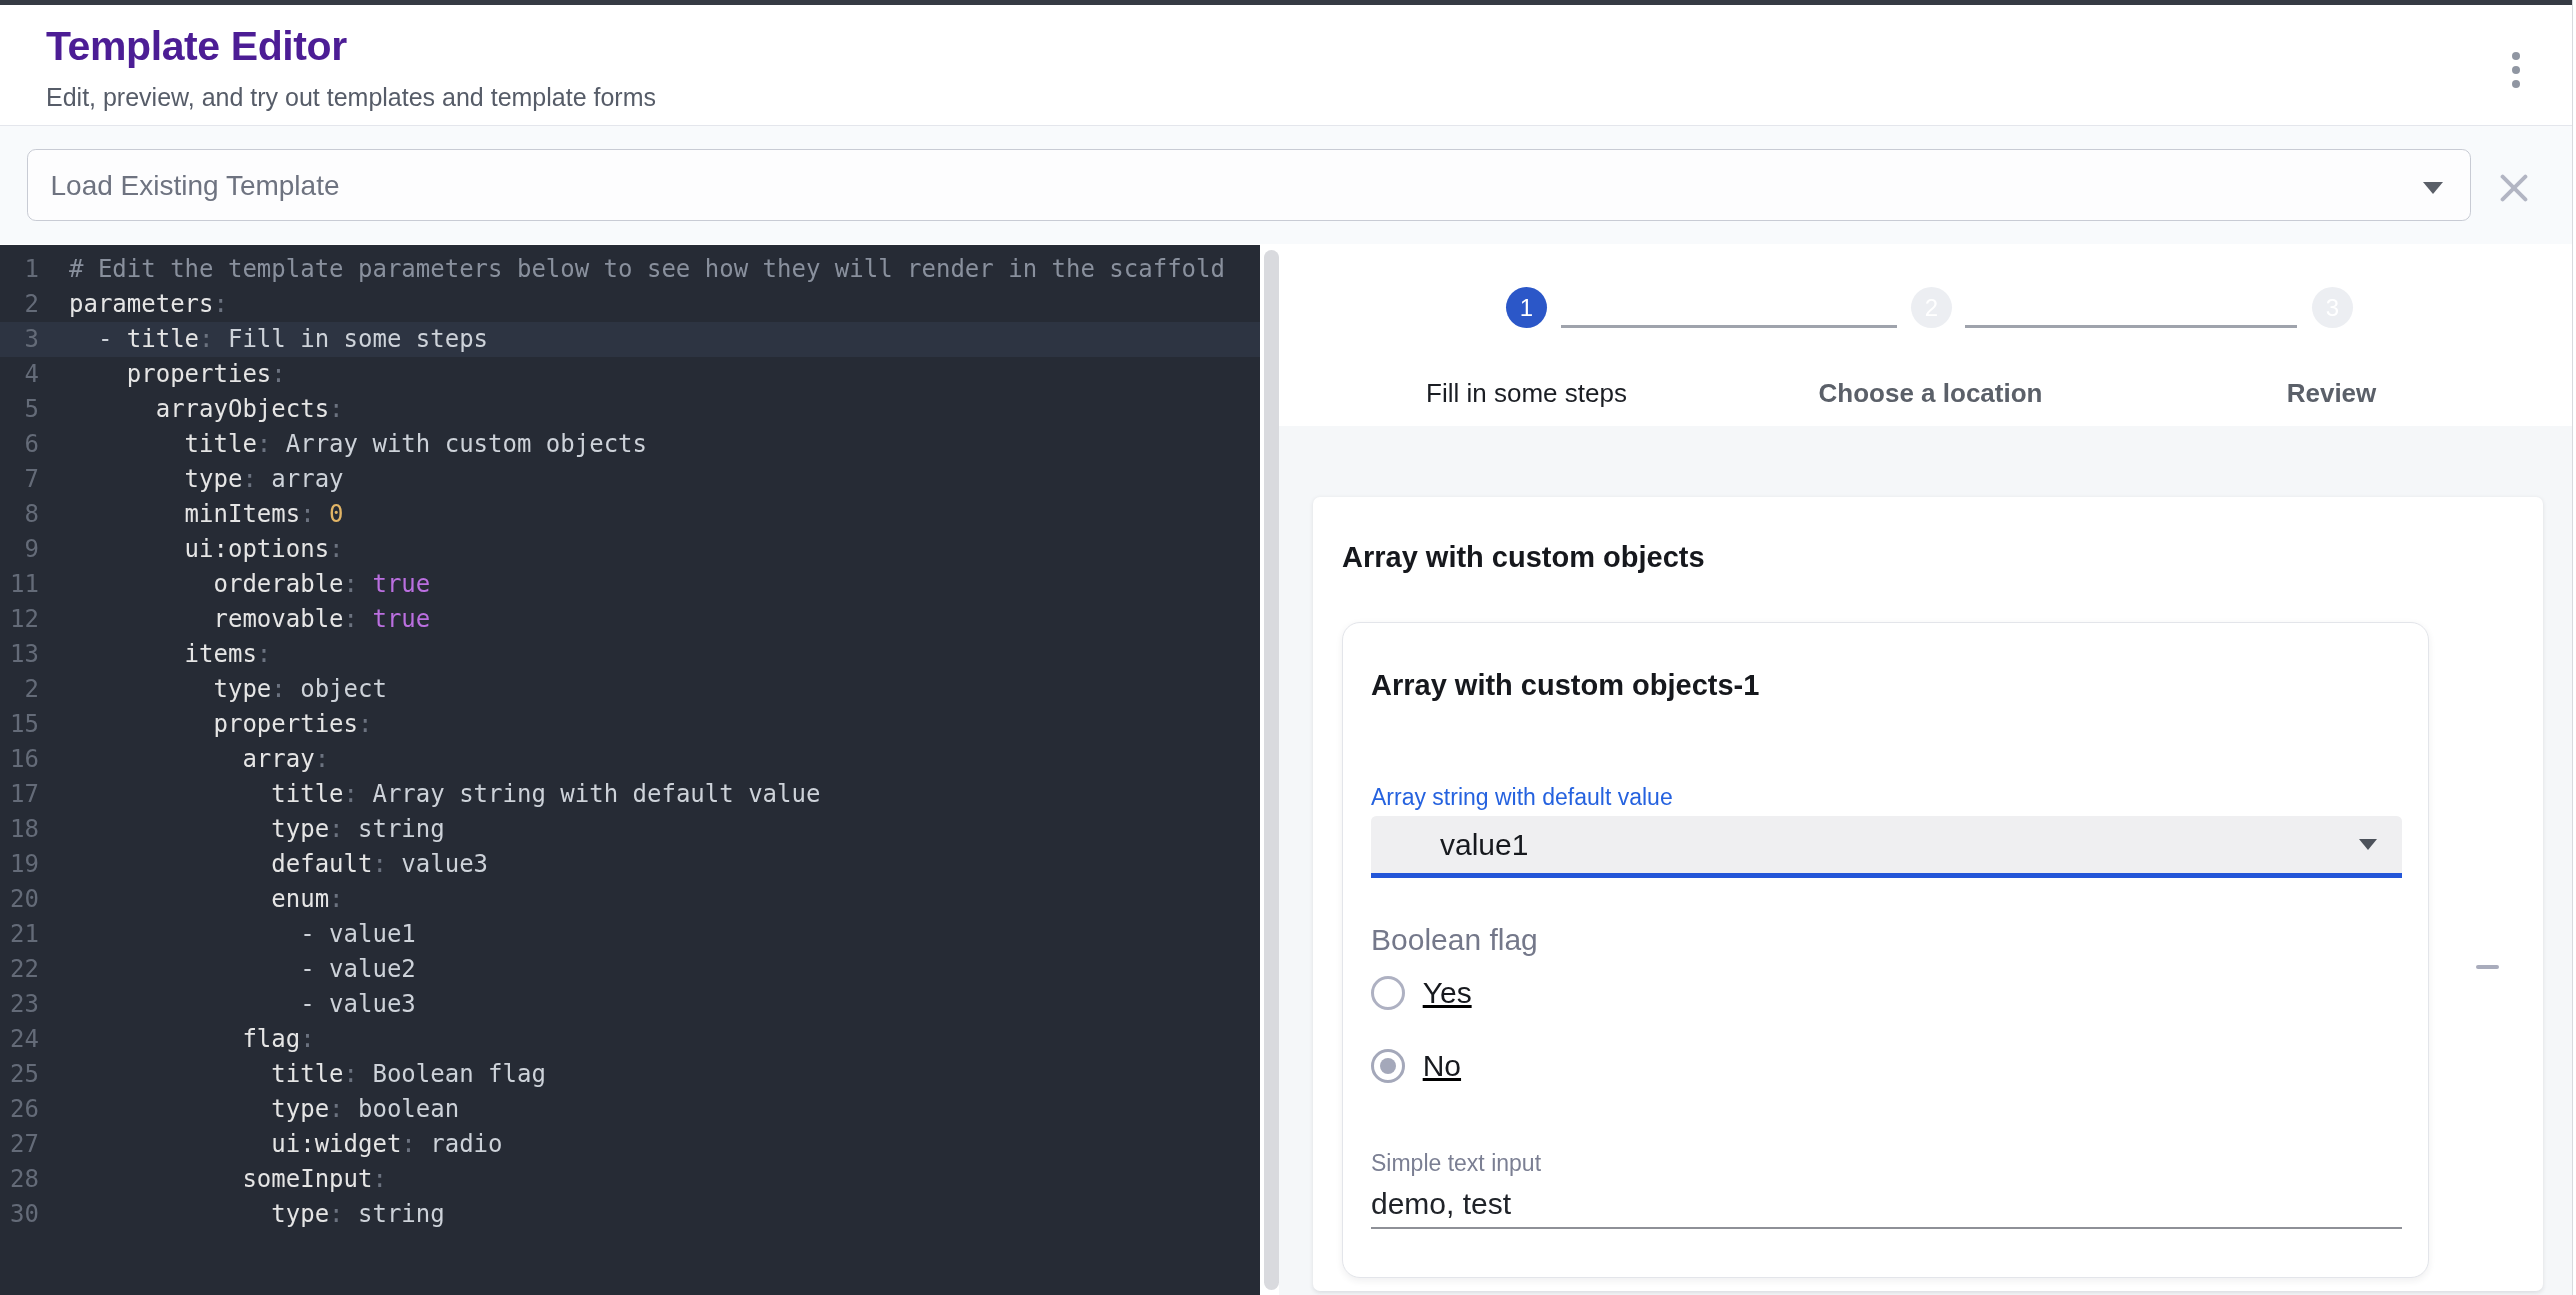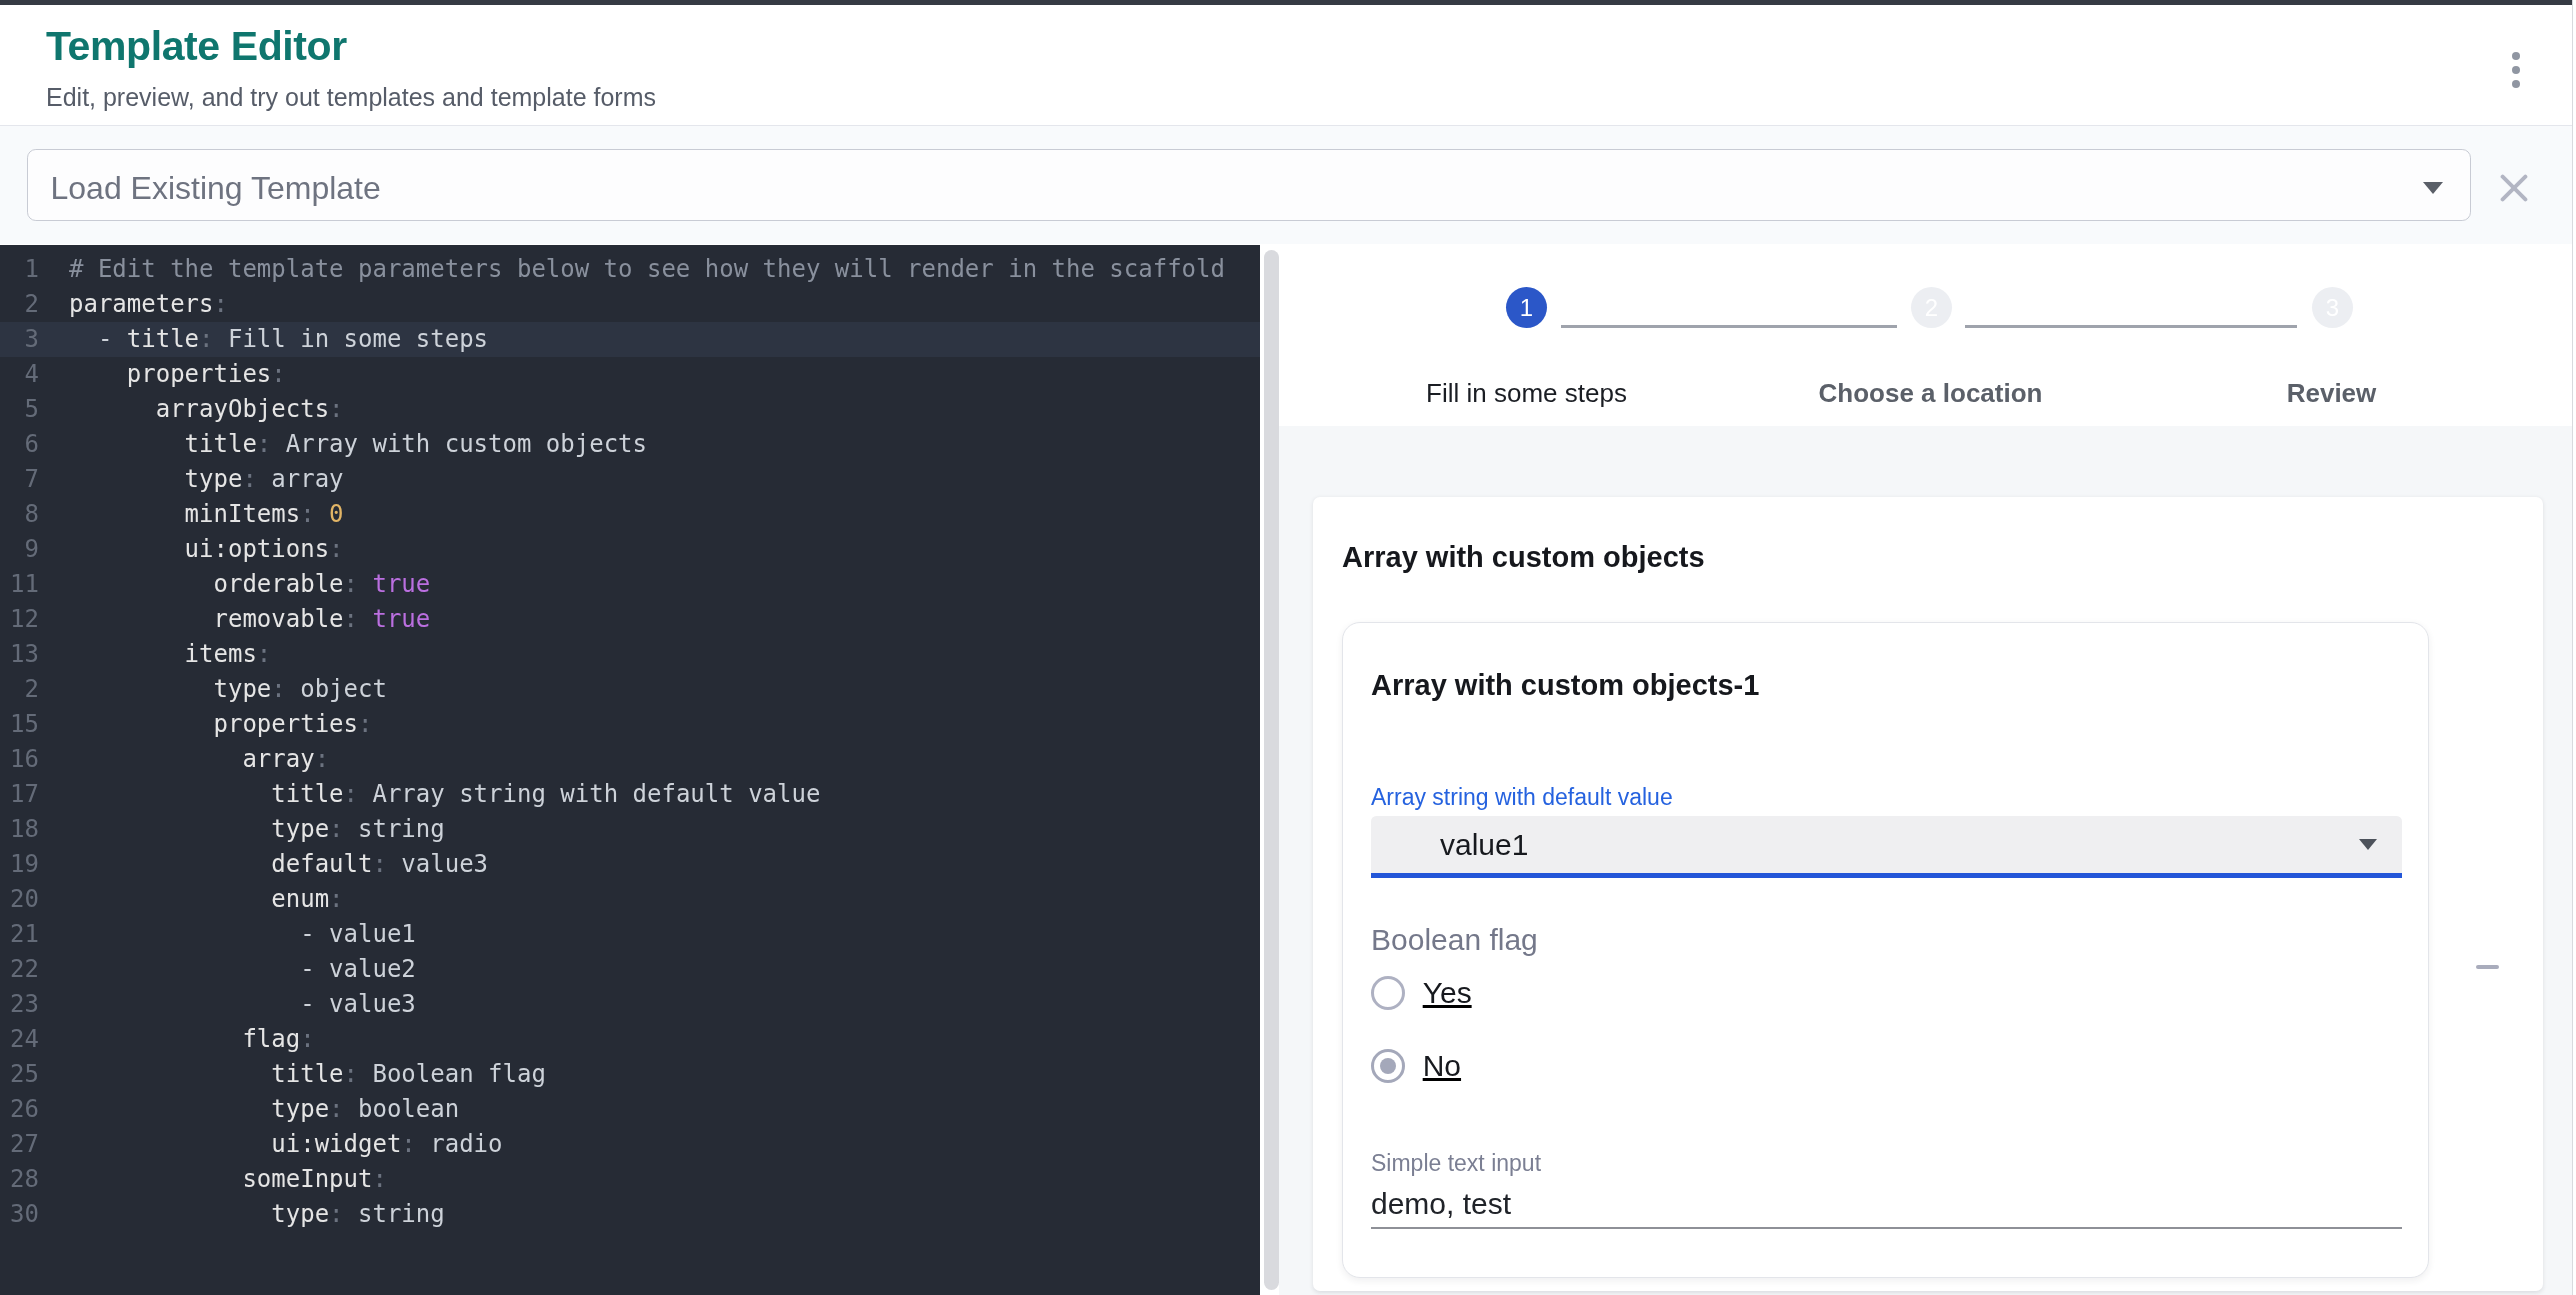--- a/index.html
+++ b/index.html
@@ -7,31 +7,31 @@
               font-family:"Liberation Sans", sans-serif; }
   .abs { position:absolute; }
   #page { position:relative; width:2576px; height:1295px; background:#fff; }
 
   
   #topbar { left:0; top:0; width:2576px; height:5.3px; background:#363b44; }
 
   
   #header { left:0; top:5.3px; width:2572px; height:121px; background:#fff;
             border-bottom:1.8px solid #e4e6ec; }
-  #page-title { left:46px; top:17.7px; font-size:41px; font-weight:bold; color:#0f766e; letter-spacing:-0.4px; }
+  #page-title { left:46px; top:17.7px; font-size:41px; font-weight:bold; color:#4c1d95; letter-spacing:-0.4px; }
   #page-subtitle { left:46px; top:78px; font-size:25px; color:#565c68; }
   #kebab { left:2505px; top:42px; width:21px; height:46px; display:flex; flex-direction:column;
            align-items:center; justify-content:center; gap:6.2px; cursor:pointer; }
   #kebab .dot { width:8px; height:8px; border-radius:50%; background:#9096a2; }
 
   
   #load-section { left:0; top:126px; width:2572px; height:118px; background:#f8fafc; }
   #load-input { left:26.5px; top:23px; width:2444px; height:72px; background:#fdfdfe;
                 border:1.8px solid #c8cbd4; border-radius:8.8px; }
-  #load-placeholder { left:23px; top:20.3px; font-size:32px; color:#6e7380; }
+  #load-placeholder { left:23px; top:20.3px; font-size:28px; color:#6e7380; }
   #load-caret { right:26.5px; top:32px; width:0; height:0;
                 border-left:10.6px solid transparent; border-right:10.6px solid transparent;
                 border-top:12.4px solid #5a5f68; }
   #load-clear { left:2500px; top:48px; width:28px; height:28px; cursor:pointer; }
 
   
   #editor { left:0; top:245px; width:1260px; height:1050px; background:#262b35;
             font-family:"DejaVu Sans Mono", monospace; font-size:24px; padding-top:7px;
             overflow:hidden; }
   .code-line { display:flex; height:35px; line-height:35px; white-space:pre; }

